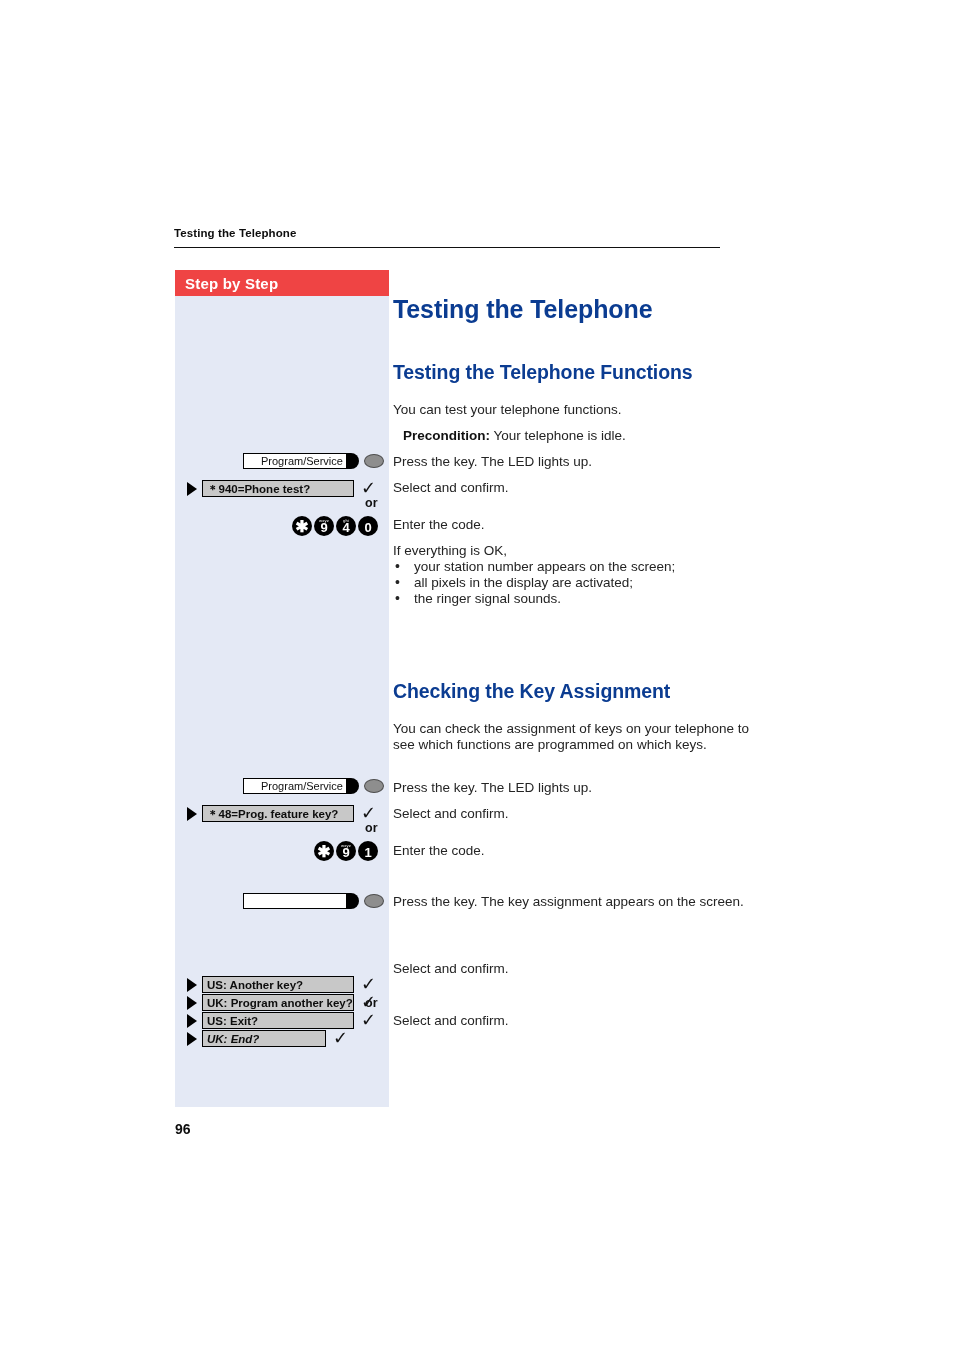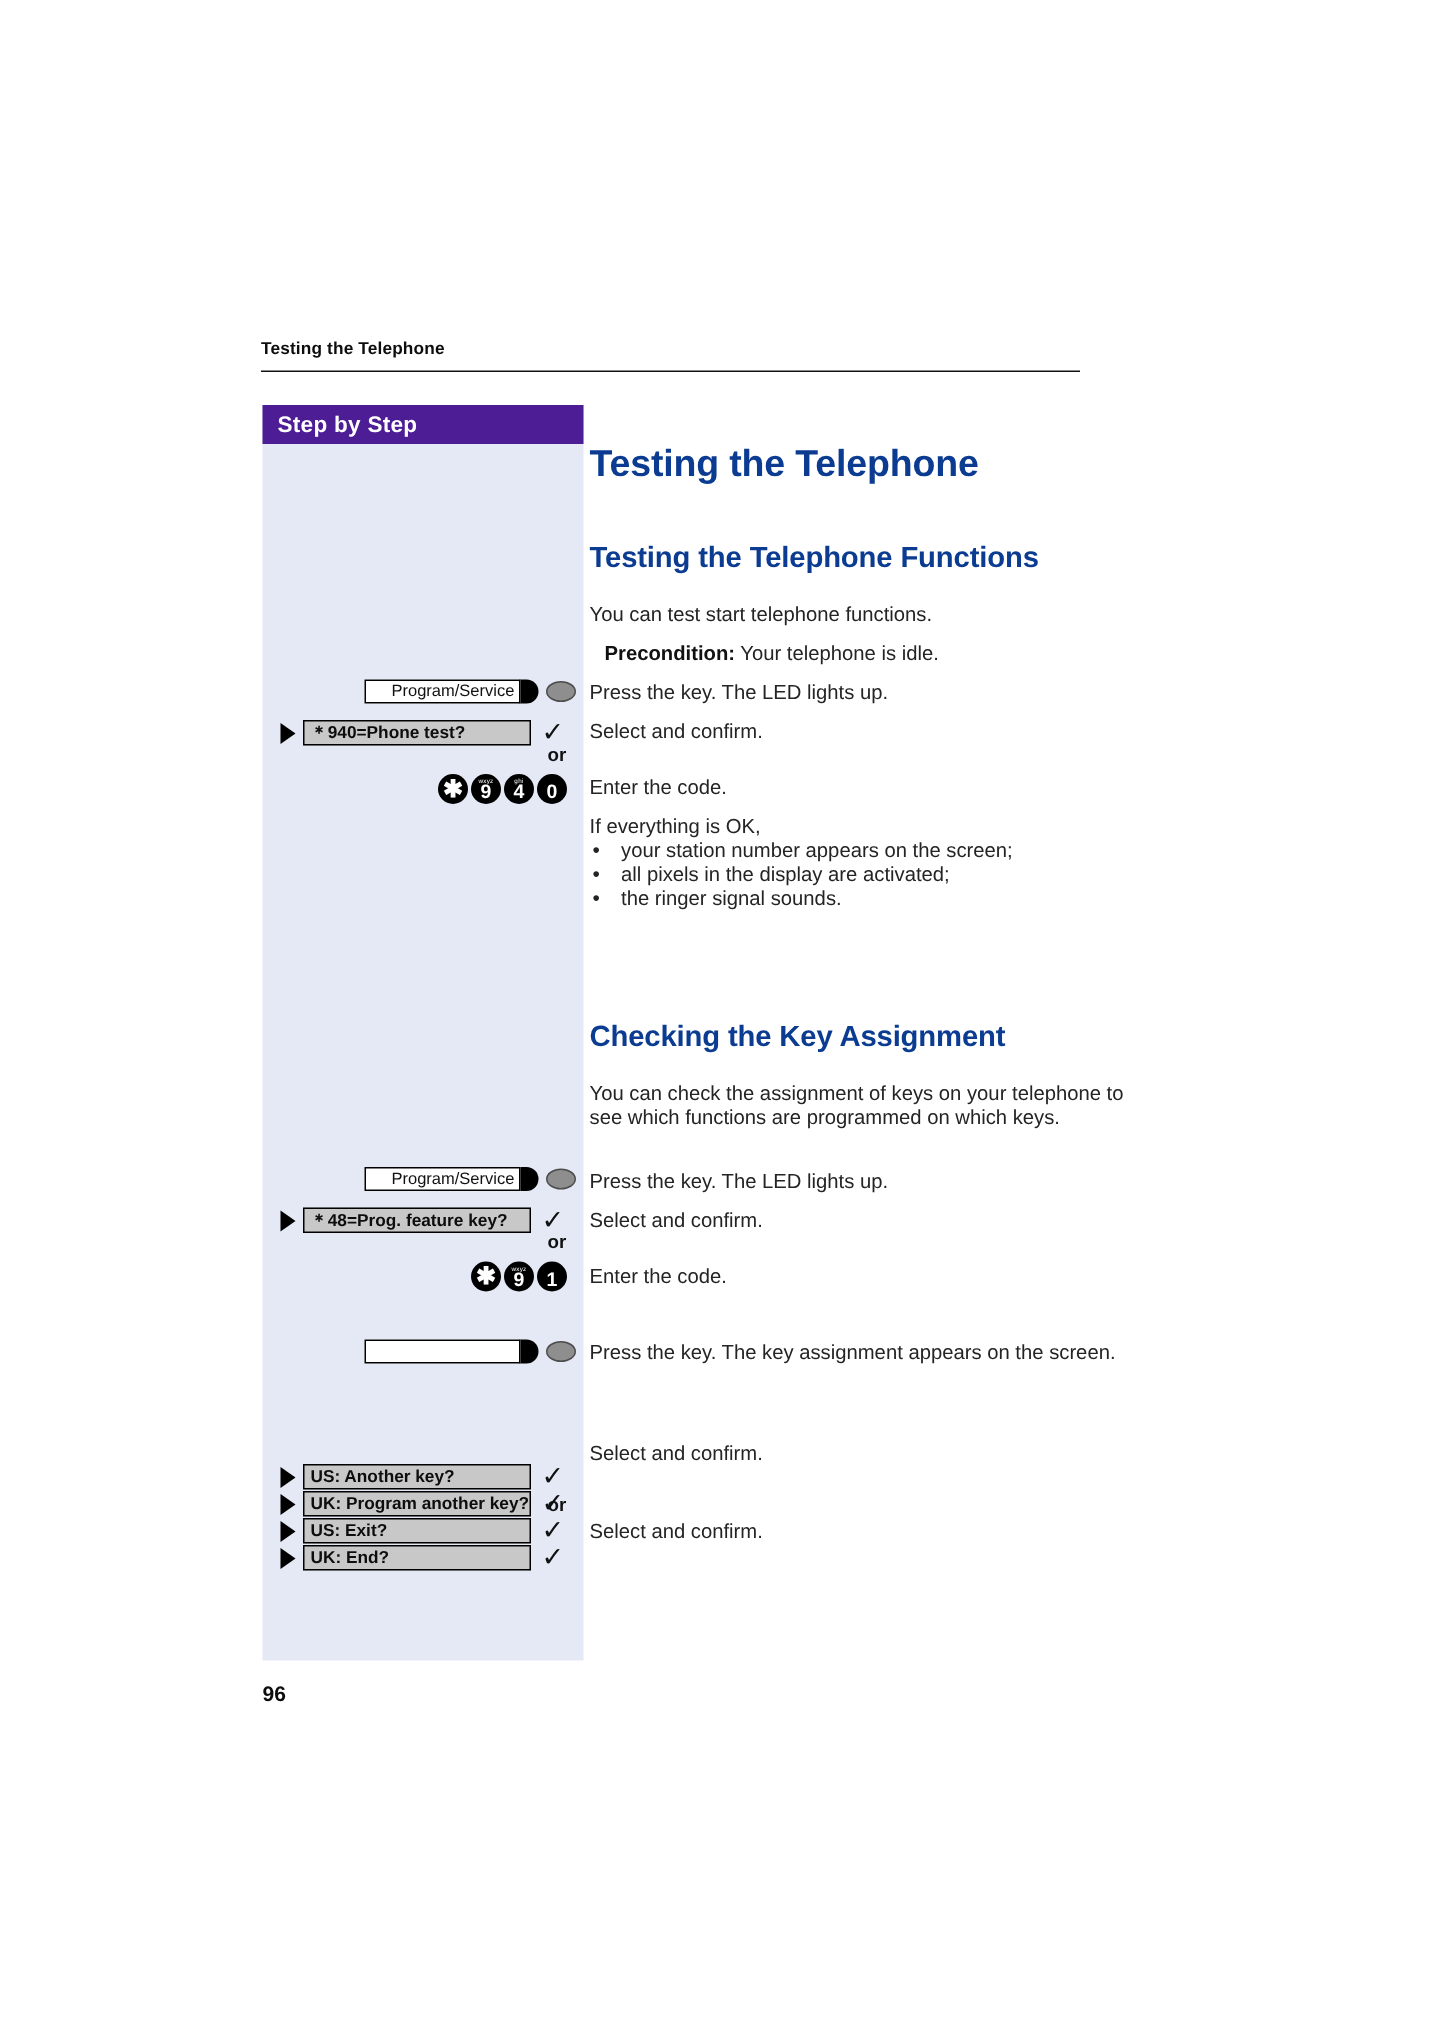--- a/index.html
+++ b/index.html
@@ -41,21 +41,21 @@
   #step-column {
     position: absolute;
     left: 175px;
     top: 270px;
     width: 214px;
     height: 837px;
     background: #e4e9f5;
   }
   #step-column-header {
     height: 26px;
-    background: #4c1d95;
+    background: #ef4444;
     display: flex;
     align-items: center;
     padding-left: 10px;
     box-sizing: border-box;
   }
   #step-column-header .sbs-label {
     color: #ffffff;
     font-size: 15px;
     font-weight: bold;
     letter-spacing: .2px;
@@ -370,35 +370,35 @@
   <div class="dispaly-group" style="left:12px; top:742px;">
     <div class="disp-row">
       <span class="tri"></span>
       <span class="disp-bar" style="width:152px;">
         <span class="disp-text">US: Exit?</span>
       </span>
       <span class="chk">✓</span>
     </div>
     <div class="disp-row">
       <span class="tri"></span>
-      <span class="disp-bar" style="width:152px;">
+      <span class="disp-bar" style="width:124px;font-style:italic;">
         <span class="disp-text">UK: End?</span>
       </span>
       <span class="chk">✓</span>
     </div>
   </div>
 </div>
 
 <div id="main-column">
 
   <h1 class="doc-h1 abs" style="left:0; top:0; width:360px;">Testing the Telephone</h1>
 
   <h2 class="doc-h2 abs" style="left:0; top:66px; width:360px;">Testing the Telephone Functions</h2>
 
-  <p class="body-text abs" style="left:0; top:107px; width:360px;">You can test start telephone functions.</p>
+  <p class="body-text abs" style="left:0; top:107px; width:360px;">You can test your telephone functions.</p>
 
   <p class="body-text abs" style="left:0; top:133px; width:360px;padding-left:10px;"><b>Precondition:</b><span> Your telephone is idle.</span></p>
 
   <p class="body-text abs" style="left:0; top:159px; width:360px;">Press the key. The LED lights up.</p>
 
   <p class="body-text abs" style="left:0; top:185px; width:360px;">Select and confirm.</p>
 
   <p class="body-text abs" style="left:0; top:222px; width:360px;">Enter the code.</p>
 
   <p class="body-text abs" style="left:0; top:248px; width:360px;">If everything is OK,</p>

